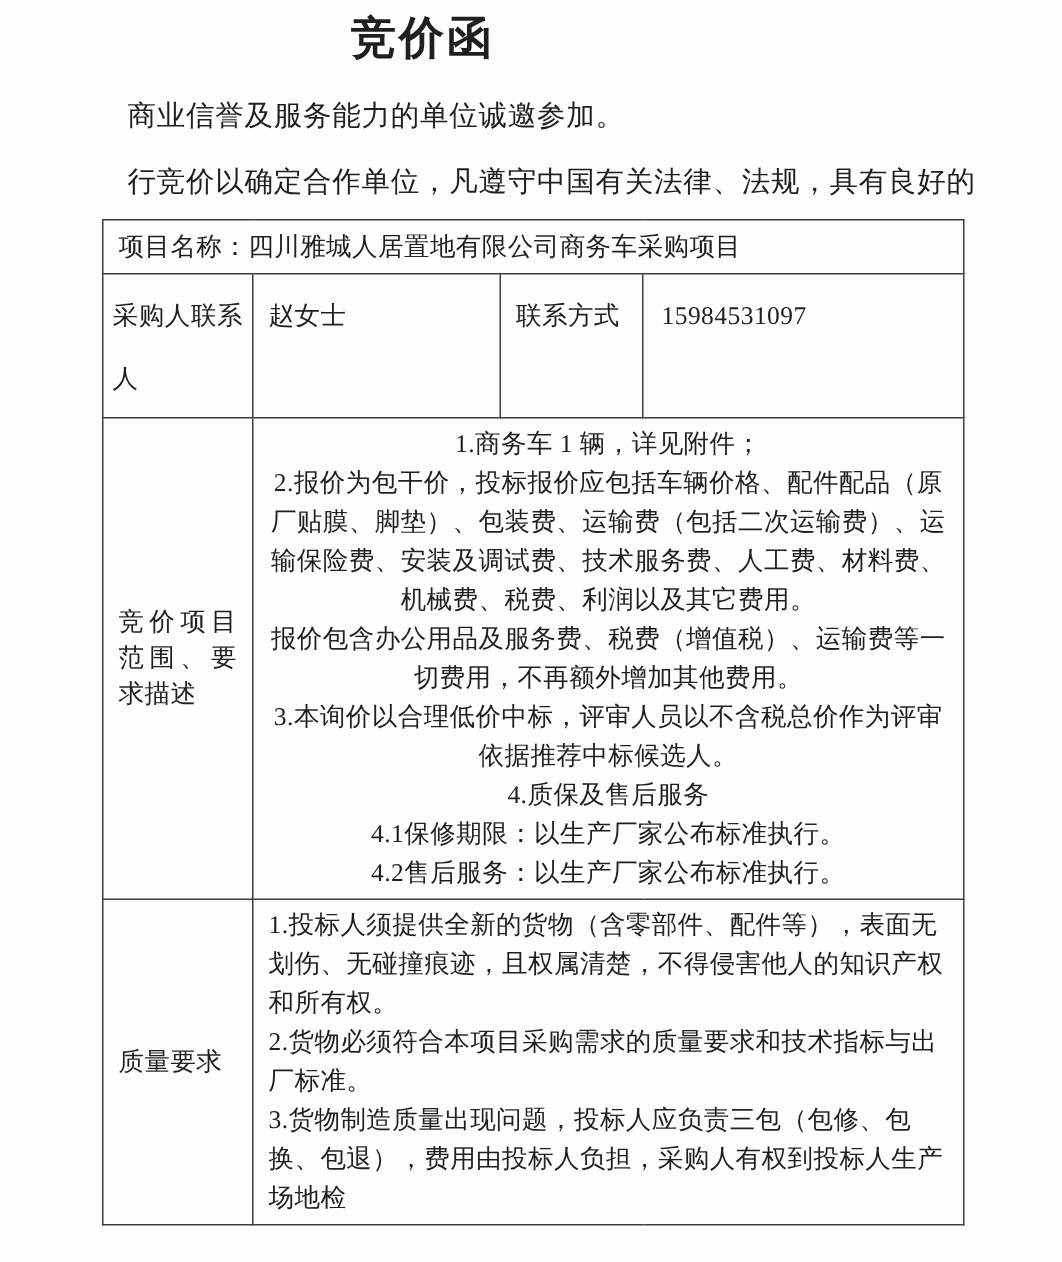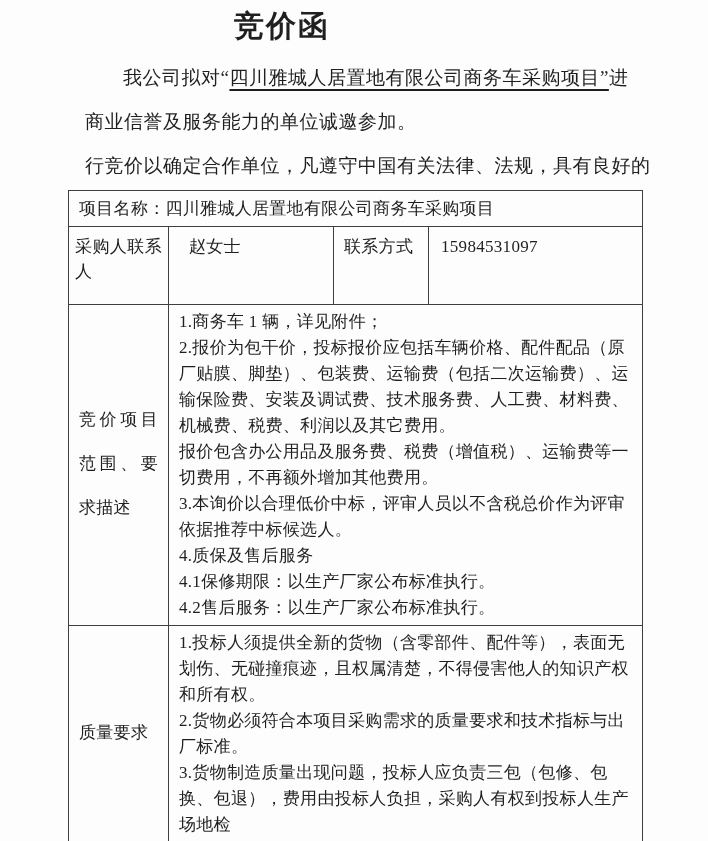--- a/index.html
+++ b/index.html
@@ -52,73 +52,71 @@
     padding: 4px 10px;
     vertical-align: middle;
     letter-spacing: 0.3px;
     overflow: hidden;
   }
   tr.row-simple td { height: 27px; }
   tr.row-contact td {
     height: 66px;
     vertical-align: top;
     padding-top: 7px;
-    line-height: 25px;
+    line-height: 42px;
     padding-left: 6px;
     padding-right: 6px;
   }
   td.head-cell {
     padding-left: 5px;
     padding-right: 5px;
     text-align: justify;
     line-height: 36px;
   }
-  tr.row-scope td.content-cell { height: 311px; }
+  tr.row-scope td.content-cell { height: 311px; text-align: center; }
   td.content-cell {
     vertical-align: top;
     white-space: pre-line;
     line-height: 26px;
     padding: 5px 8px;
   }
   td.label-mid {
     vertical-align: middle;
-    line-height: 44px;
+    line-height: 24px;
     padding-left: 5px;
     padding-right: 5px;
     text-align: justify;
-    font-family: Liberation Mono, monospace;
   }
 </style>
 </head>
 <body>
 
 <div class="page">
 
   <div class="doc-title">竞价函</div>
 
   <div class="intro">
-    <div class="line1"><span>我公司拟对“</span><span class="underlined">四川雅城人居置地有限公司商务车采购项目”</span><span>进</span></div>
     <div>商业信誉及服务能力的单位诚邀参加。</div>
     <div>行竞价以确定合作单位，凡遵守中国有关法律、法规，具有良好的</div>
   </div>
 
   <table class="bid-table">
     <colgroup>
       <col style="width:100px">
       <col style="width:165px">
       <col style="width:95px">
       <col style="width:214px">
     </colgroup>
     <tbody>
       <tr class="row-simple">
         <td colspan="4"><span>项目名称：</span><span>四川雅城人居置地有限公司商务车采购项目</span></td>
       </tr>
       <tr class="row-contact">
         <td class="head-cell">采购人联系人</td>
-        <td style="padding-left:20px;">赵女士</td>
+        <td style="padding-left:10px;">赵女士</td>
         <td style="padding-left:10px;">联系方式</td>
         <td style="padding-left:12px;margin-top:36px;">15984531097</td>
       </tr>
       <tr class="row-scope">
         <td class="label-mid">竞价项目范围、要求描述</td>
         <td class="content-cell" colspan="3">1.商务车 1 辆，详见附件；
 2.报价为包干价，投标报价应包括车辆价格、配件配品（原厂贴膜、脚垫）、包装费、运输费（包括二次运输费）、运输保险费、安装及调试费、技术服务费、人工费、材料费、机械费、税费、利润以及其它费用。
 报价包含办公用品及服务费、税费（增值税）、运输费等一切费用，不再额外增加其他费用。
 3.本询价以合理低价中标，评审人员以不含税总价作为评审依据推荐中标候选人。
 4.质保及售后服务

